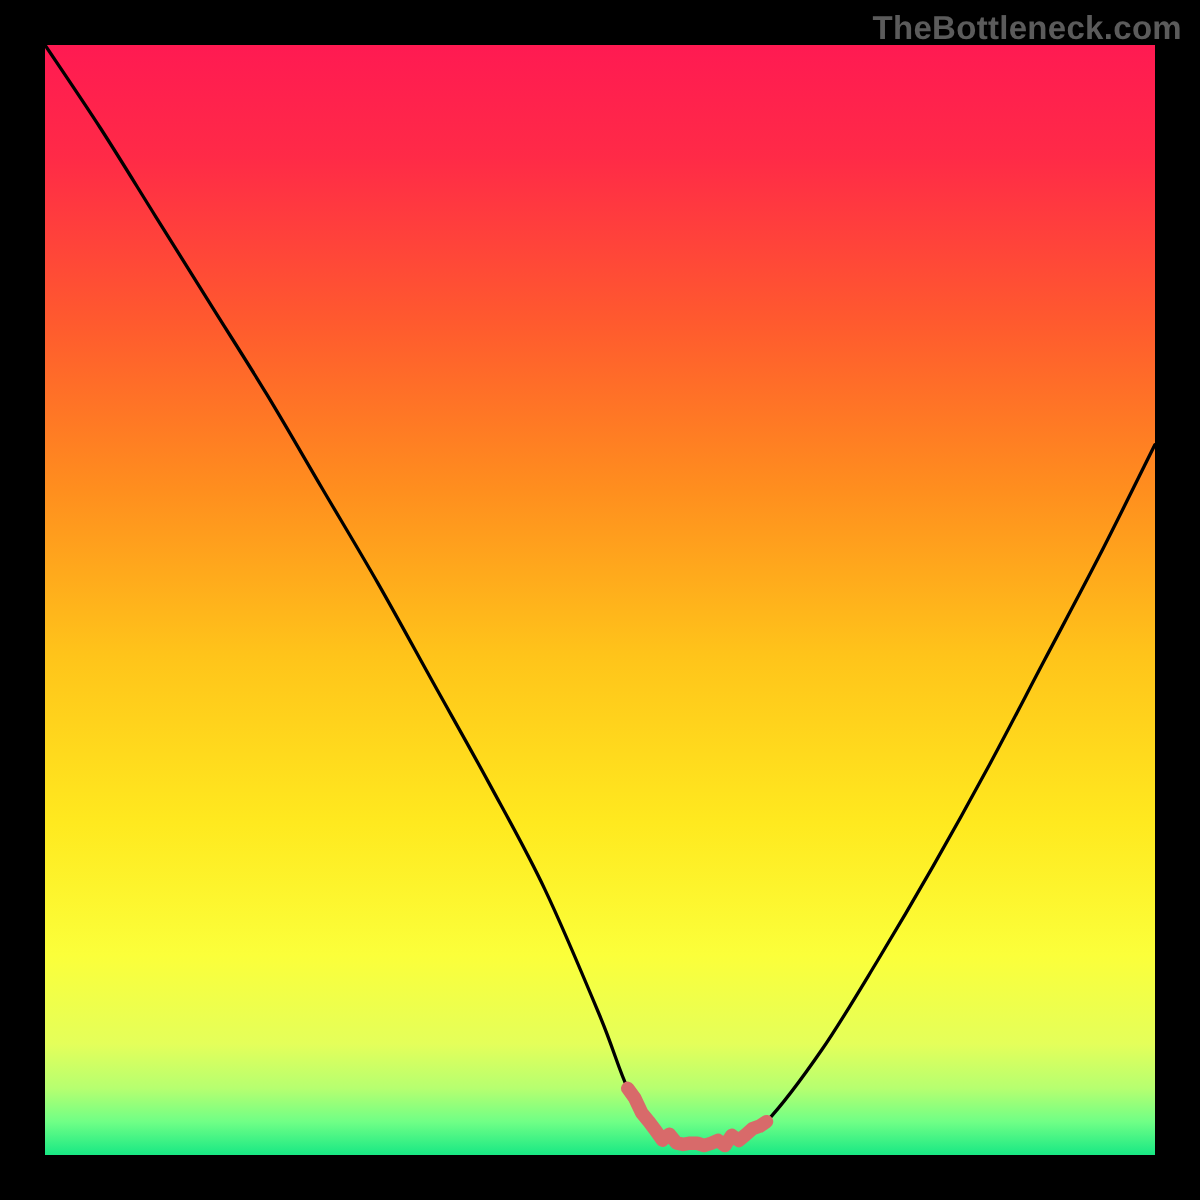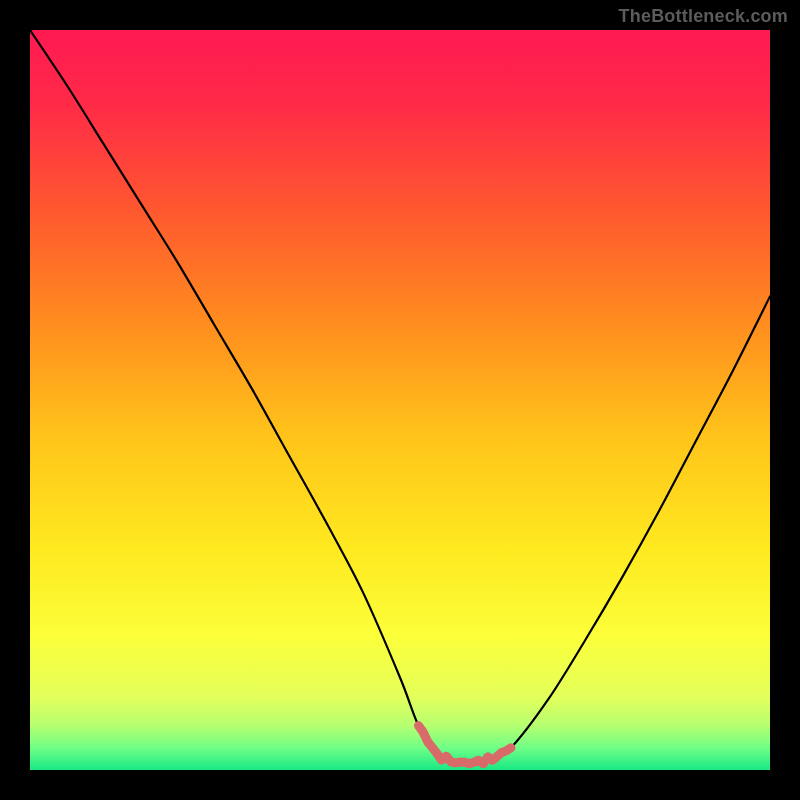--- a/index.html
+++ b/index.html
@@ -32,21 +32,21 @@
   .curve-svg {
     position: absolute;
     inset: 0;
     width: 100%;
     height: 100%;
   }
   .watermark {
     position: absolute;
     top: 6px;
     right: 12px;
-    font-size: 18px;
+    font-size: 22px;
     font-weight: bold;
     color: #5b5b5b;
     letter-spacing: 0.2px;
     user-select: none;
   }
 </style>
 </head>
 <body>
 
 <div class="frame">

